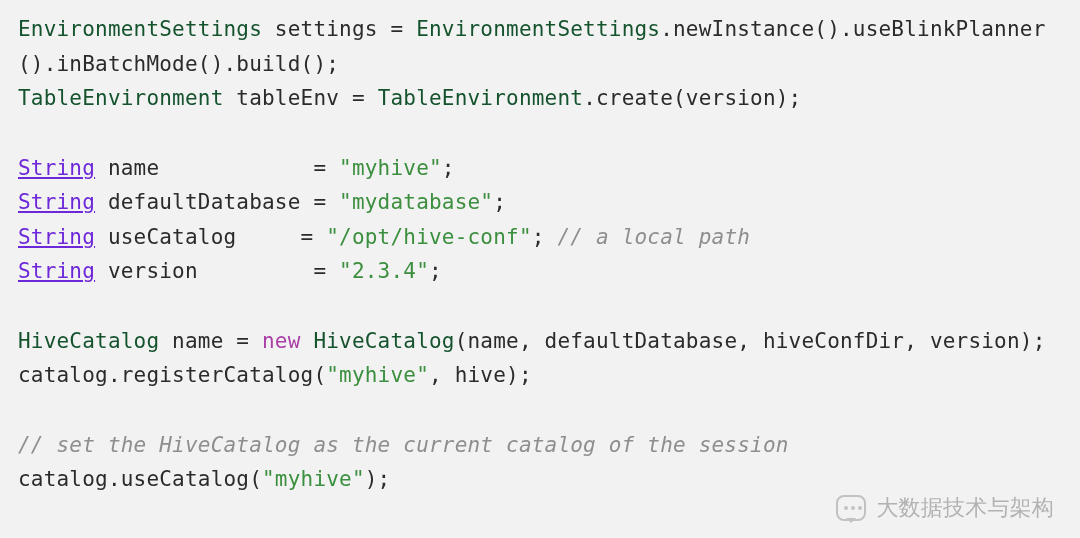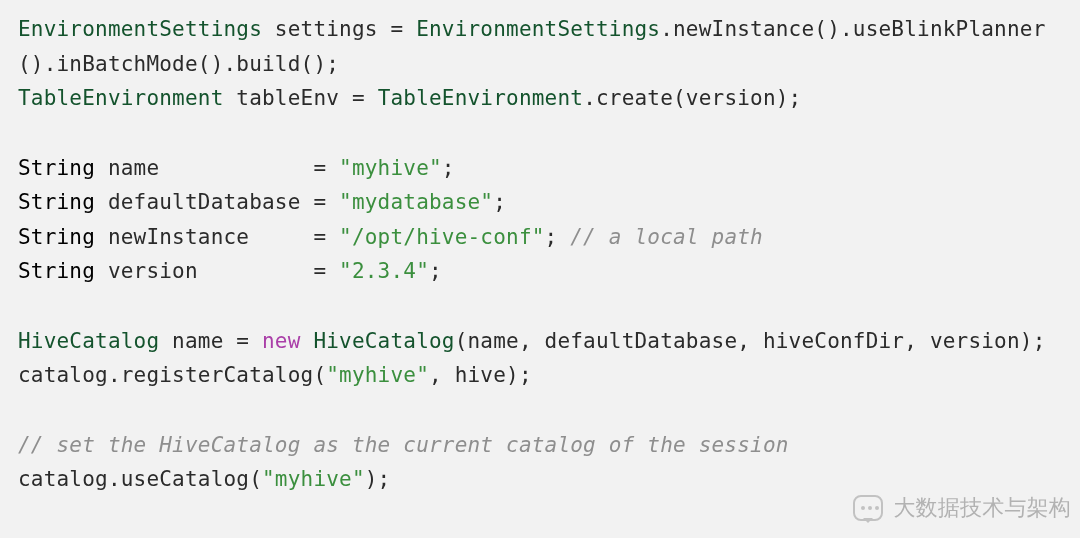--- a/index.html
+++ b/index.html
@@ -12,28 +12,28 @@
       line-height: 1.65;
       color: #2b2b2b;
       padding: 12px 18px;
       position: relative;
       overflow: hidden;
       letter-spacing: 0.2px;
     }
     .code { white-space: pre-wrap; word-break: break-all; }
     .t-type   { color: #14532d; }
     .t-ident  { color: #2b2b2b; }
-    .t-keytyp { color: #000000; }   
+    .t-keytyp { color: #6d28d9; text-decoration: underline; }   
     .t-key    { color: #aa3fa8; }   
     .t-string { color: #3b8f3e; }
     .t-comment{ color: #8e8e8e; font-style: italic; }
     .t-punct  { color: #2b2b2b; }
     .watermark {
       position: absolute;
-      right: 9px;
+      right: 26px;
       bottom: 12px;
       display: flex;
       align-items: center;
       gap: 10px;
       color: #9a9a9a;
       font-family: -apple-system, "PingFang SC", "Microsoft YaHei", sans-serif;
       font-size: 22px;
       opacity: 0.72;
       font-style: normal;
     }
@@ -59,21 +59,21 @@
     }
   </style>
 </head>
 <body>
 
 <pre class="code"><span class="t-type">EnvironmentSettings</span><span class="t-ident"> settings = </span><span class="t-type">EnvironmentSettings</span><span class="t-ident">.newInstance().useBlinkPlanner().inBatchMode().build();</span>
 <span class="t-type">TableEnvironment</span><span class="t-ident"> tableEnv = </span><span class="t-type">TableEnvironment</span><span class="t-ident">.create(version);</span>
 
 <span class="t-keytyp">String</span><span class="t-ident"> name            = </span><span class="t-string">"myhive"</span><span class="t-punct">;</span>
 <span class="t-keytyp">String</span><span class="t-ident"> defaultDatabase = </span><span class="t-string">"mydatabase"</span><span class="t-punct">;</span>
-<span class="t-keytyp">String</span><span class="t-ident"> newInstance     = </span><span class="t-string">"/opt/hive-conf"</span><span class="t-punct">; </span><span class="t-comment">// a local path</span>
+<span class="t-keytyp">String</span><span class="t-ident"> useCatalog     = </span><span class="t-string">"/opt/hive-conf"</span><span class="t-punct">; </span><span class="t-comment">// a local path</span>
 <span class="t-keytyp">String</span><span class="t-ident"> version         = </span><span class="t-string">"2.3.4"</span><span class="t-punct">;</span>
 
 <span class="t-type">HiveCatalog</span><span class="t-ident"> name = </span><span class="t-key">new</span><span class="t-type"> HiveCatalog</span><span class="t-ident">(name, defaultDatabase, hiveConfDir, version);</span>
 <span class="t-ident">catalog.registerCatalog(</span><span class="t-string">"myhive"</span><span class="t-ident">, hive);</span>
 
 <span class="t-comment">// set the HiveCatalog as the current catalog of the session</span>
 <span class="t-ident">catalog.useCatalog(</span><span class="t-string">"myhive"</span><span class="t-ident">);</span></pre>
 
 <div class="watermark">
   <span class="bubble">

